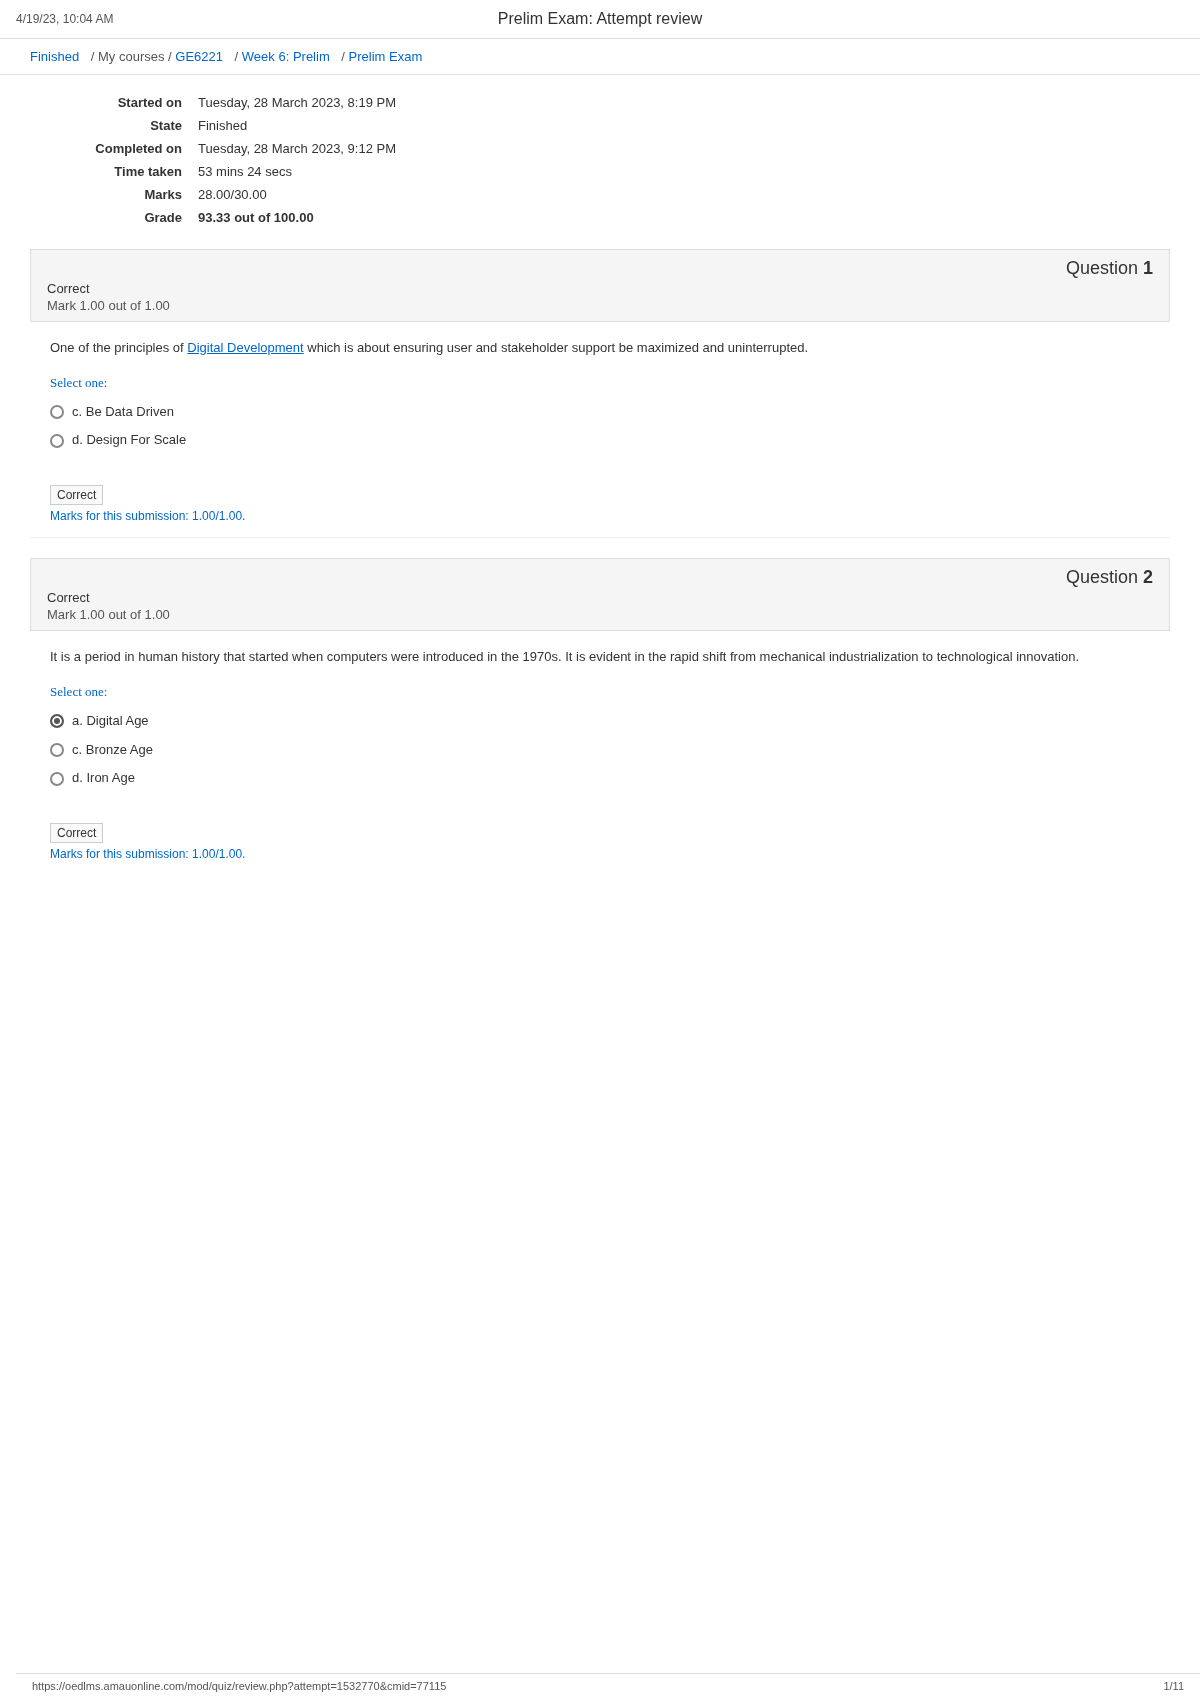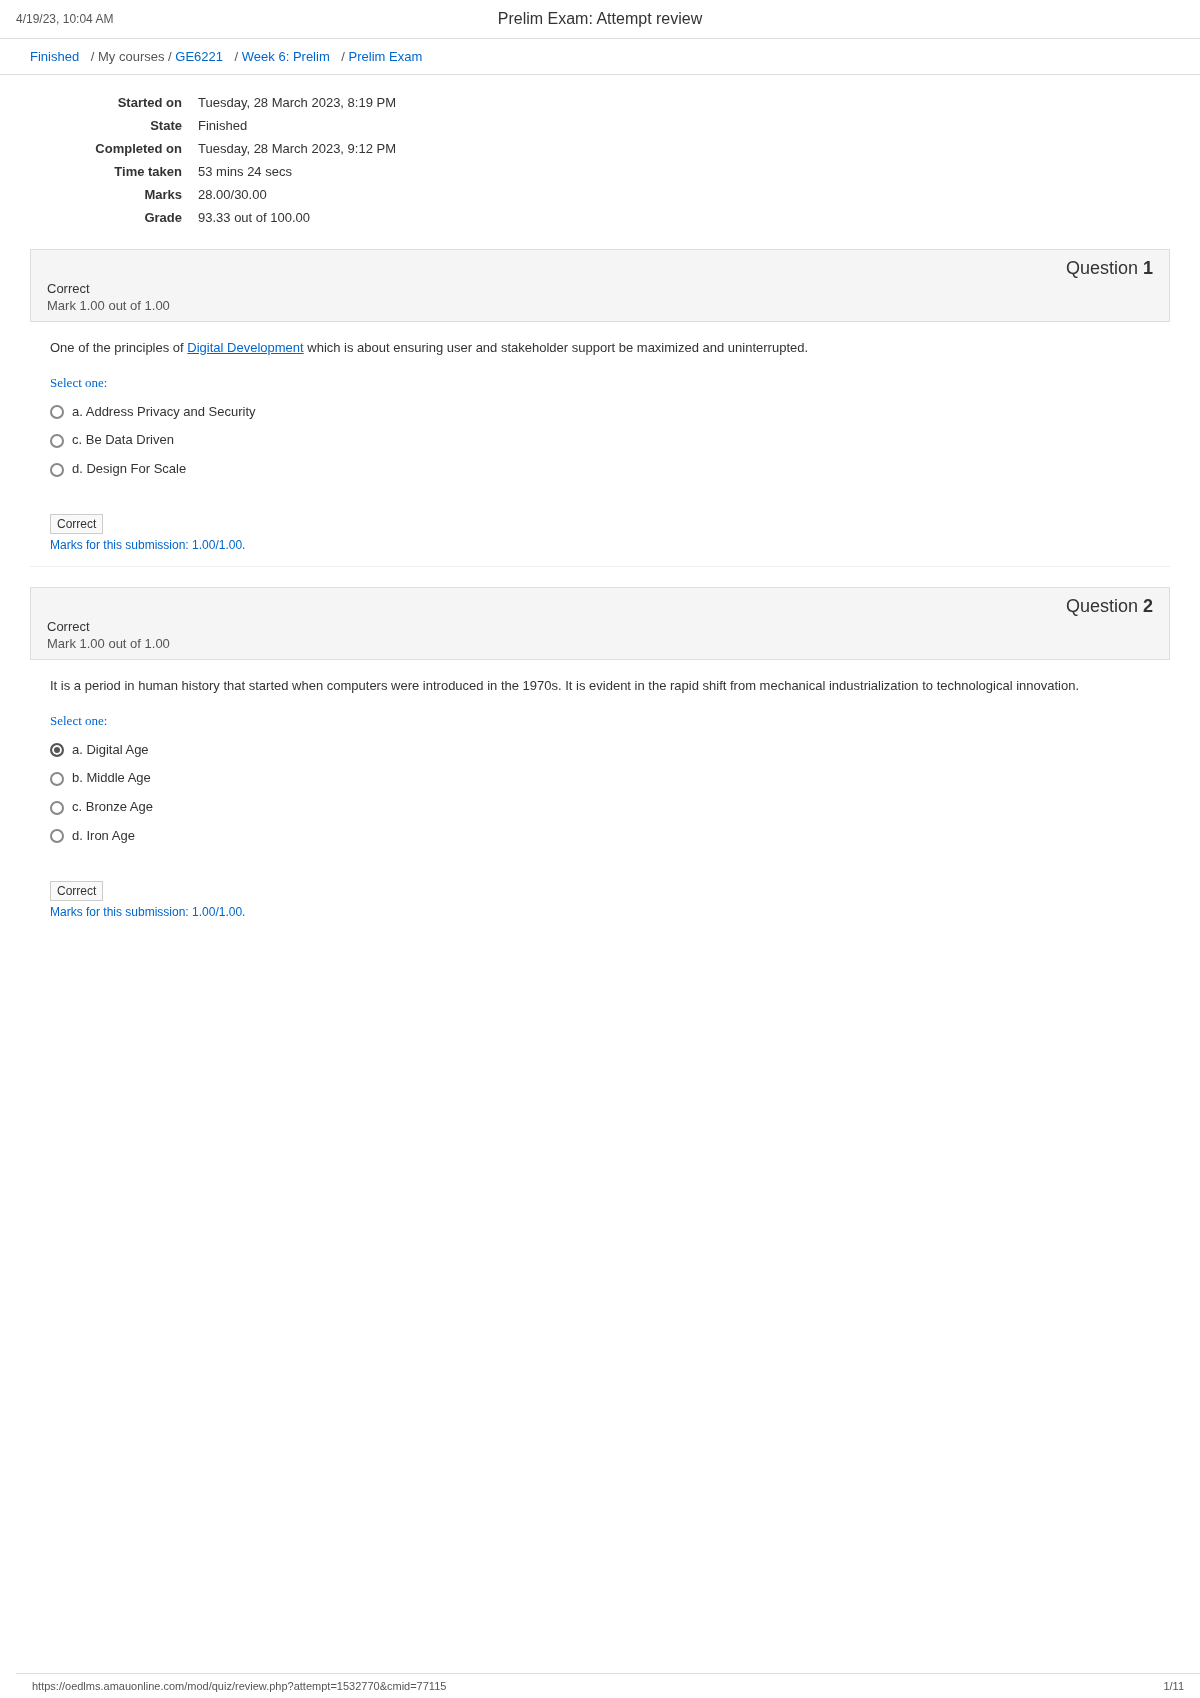--- a/index.html
+++ b/index.html
@@ -169,21 +169,21 @@
       justify-content: space-between;
     }
 
     .divider {
       border: none;
       border-top: 1px solid #eee;
       margin: 0 30px;
     }
 
     .bold-grade {
-      font-weight: normal;
+      font-weight: bold;
     }
   </style>
 </head>
 <body>
 
 <div class="top-bar">
   <span>4/19/23, 10:04 AM</span>
   <span class="page-title-center">Prelim Exam: Attempt review</span>
 </div>
 
@@ -229,24 +229,20 @@
 </div>
 
 <div class="question-content">
   <div class="q-text">
     <span>One of the principles of </span><a href="#">Digital Development</a><span> which is about ensuring user and stakeholder support be maximized and uninterrupted.</span>
   </div>
   <div class="select-one-label">Select one:</div>
 
   <div class="radio-option">
     <span class="radio-circle"></span>
-    <span class="option-text">a. Address Privacy and Security</span>
-  </div>
-  <div class="radio-option">
-    <span class="radio-circle"></span>
     <span class="option-text">c. Be Data Driven</span>
   </div>
   <div class="radio-option">
     <span class="radio-circle"></span>
     <span class="option-text">d. Design For Scale</span>
   </div>
 </div>
 
 <div class="correct-badge-area">
   <div>
@@ -266,24 +262,20 @@
 <div class="question-content">
   <div class="q-text">It is a period in human history that started when computers were introduced in the 1970s. It is evident in the rapid shift from mechanical industrialization to technological innovation.</div>
   <div class="select-one-label">Select one:</div>
 
   <div class="radio-option">
     <span class="radio-circle selected"></span>
     <span class="option-text">a. Digital Age</span>
   </div>
   <div class="radio-option">
     <span class="radio-circle"></span>
-    <span class="option-text">b. Middle Age</span>
-  </div>
-  <div class="radio-option">
-    <span class="radio-circle"></span>
     <span class="option-text">c. Bronze Age</span>
   </div>
   <div class="radio-option">
     <span class="radio-circle"></span>
     <span class="option-text">d. Iron Age</span>
   </div>
 </div>
 
 <div class="correct-badge-area">
   <div>

